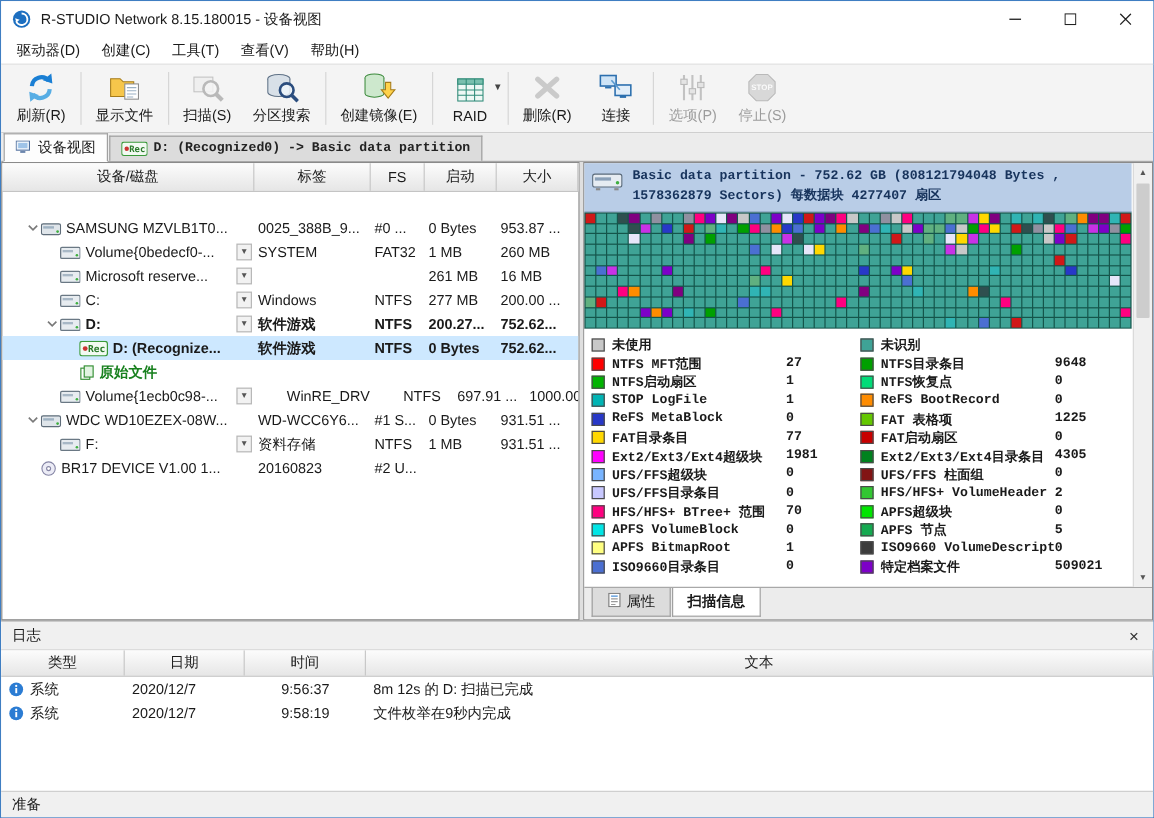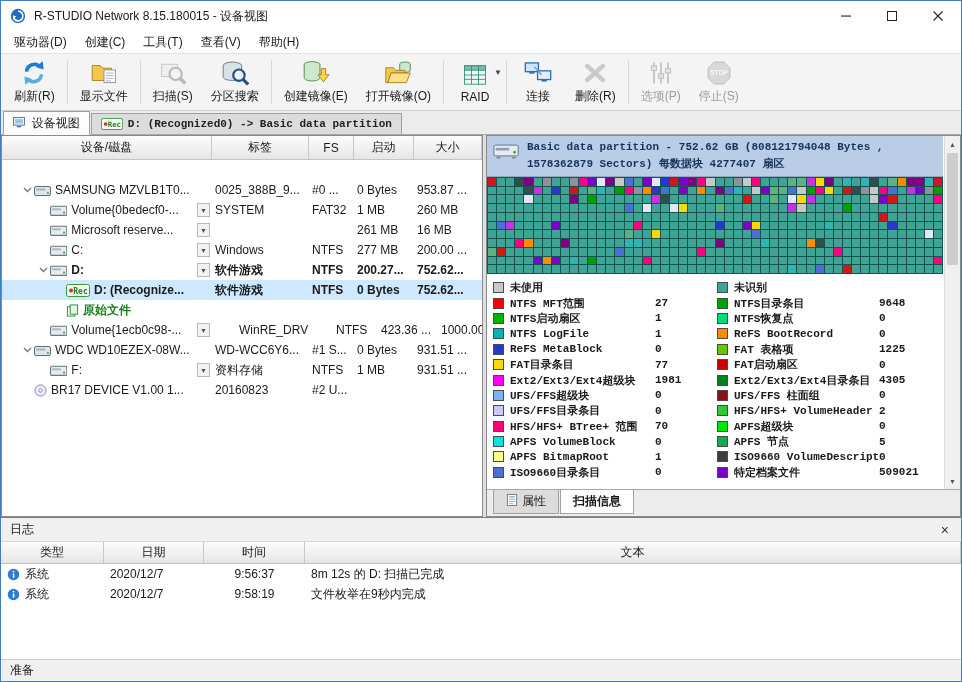--- a/index.html
+++ b/index.html
@@ -180,66 +180,55 @@
       <div class="tb-btn">
         <span class="ticon">
           <svg viewBox="0 0 32 32">
             <ellipse cx="11.5" cy="6.5" rx="9" ry="3.5" fill="#cde8cd" stroke="#3c8a3c"></ellipse>
             <path d="M2.5 6.5v15c0 2 4 3.6 9 3.6s9-1.6 9-3.6v-15" fill="#cde8cd" stroke="#3c8a3c"></path>
             <path d="M22 11v7h-4l6.5 8 6.5-8H27v-7z" fill="#ffd24a" stroke="#a57b1a"></path>
           </svg>
         </span>
         <div class="lbl">创建镜像(E)</div>
       </div>
-      <div class="tb-btn">
-        <span class="ticon">
-          <svg viewBox="0 0 32 32">
-            <ellipse cx="24" cy="6" rx="6" ry="2.4" fill="#cde8cd" stroke="#3c8a3c"></ellipse>
-            <path d="M18 6v7c0 1.3 2.7 2.4 6 2.4s6-1.1 6-2.4V6" fill="#cde8cd" stroke="#3c8a3c"></path>
-            <path d="M2 10h9l2 3h11v3H8l-3.5 11H2z" fill="#f6c64b" stroke="#a57b1a"></path>
-            <path d="M8 16h22l-4.5 11H4.5z" fill="#ffdf8a" stroke="#a57b1a"></path>
-          </svg>
-        </span>
-        <div class="lbl">打开镜像(O)</div>
-      </div>
       <div class="tb-sep"></div>
       <div class="tb-btn">
         <span class="ticon">
           <svg viewBox="0 0 32 32">
             <rect x="4" y="5.5" width="24" height="21" fill="#eef8f5" stroke="#2f8b78"></rect>
             <rect x="4" y="5.5" width="24" height="5" fill="#79bfae" stroke="#2f8b78"></rect>
             <line x1="12" y1="5.5" x2="12" y2="26.5" stroke="#2f8b78"></line>
             <line x1="20" y1="5.5" x2="20" y2="26.5" stroke="#2f8b78"></line>
             <line x1="4" y1="16" x2="28" y2="16" stroke="#2f8b78"></line>
             <line x1="4" y1="21" x2="28" y2="21" stroke="#2f8b78"></line>
           </svg>
         </span>
         <div class="lbl">RAID</div>
         <span class="tb-dd">▼</span>
       </div>
       <div class="tb-sep"></div>
+      <div class="tb-btn disabled">
+        <span class="ticon">
+          <svg viewBox="0 0 32 32">
+            <path d="M7 8l18 16M25 8L7 24" stroke="#a8a8a8" stroke-width="5" stroke-linecap="round"></path>
+          </svg>
+        </span>
+        <div class="lbl">删除(R)</div>
+      </div>
       <div class="tb-btn">
         <span class="ticon">
           <svg viewBox="0 0 32 32">
             <rect x="1.5" y="4.5" width="15" height="10" fill="#cfe4f6" stroke="#2c6fae" stroke-width="1.5"></rect>
             <rect x="6" y="15" width="6" height="1.8" fill="#2c6fae"></rect>
             <rect x="15.5" y="13.5" width="15" height="10" fill="#e2eef9" stroke="#2c6fae" stroke-width="1.5"></rect>
             <rect x="20" y="24" width="6" height="1.8" fill="#2c6fae"></rect>
             <line x1="12" y1="9" x2="20" y2="18" stroke="#5a9ad0" stroke-width="1.5"></line>
           </svg>
         </span>
         <div class="lbl">连接</div>
-      </div>
-      <div class="tb-btn disabled">
-        <span class="ticon">
-          <svg viewBox="0 0 32 32">
-            <path d="M7 8l18 16M25 8L7 24" stroke="#a8a8a8" stroke-width="5" stroke-linecap="round"></path>
-          </svg>
-        </span>
-        <div class="lbl">删除(R)</div>
       </div>
       <div class="tb-sep"></div>
       <div class="tb-btn disabled dim">
         <span class="ticon">
           <svg viewBox="0 0 32 32">
             <line x1="8" y1="4" x2="8" y2="28" stroke="#9a9a9a" stroke-width="2"></line>
             <line x1="16" y1="4" x2="16" y2="28" stroke="#9a9a9a" stroke-width="2"></line>
             <line x1="24" y1="4" x2="24" y2="28" stroke="#9a9a9a" stroke-width="2"></line>
             <rect x="5" y="8" width="6" height="5" fill="#d8d8d8" stroke="#8a8a8a"></rect>
             <rect x="13" y="17" width="6" height="5" fill="#d8d8d8" stroke="#8a8a8a"></rect>
@@ -444,21 +433,21 @@
                   <rect x="0.5" y="2" width="15" height="8.5" rx="1" fill="#e7ecf0" stroke="#6a7884"></rect>
                   <rect x="2" y="4" width="8" height="1.8" fill="#a8b8c6"></rect>
                   <circle cx="13" cy="8" r="1" fill="#3faf3f"></circle>
                 </svg>
               </span>
               <span class="dev-label">Volume{1ecb0c98-...</span>
               <span class="row-dd">▼</span>
             </div>
             <div class="td" style="flex: 0 0 97px; width: 97px; margin-left: 24px;">WinRE_DRV</div>
             <div class="td" style="flex: 0 0 45px; width: 45px;">NTFS</div>
-            <div class="td" style="flex: 0 0 60px; width: 60px;">423.36 ...</div>
+            <div class="td" style="flex: 0 0 60px; width: 60px;">697.91 ...</div>
             <div class="td" style="flex: 1 1 0%;">1000.00...</div>
           </div>
           <div class="tree-row">
             <div class="td cell-device" style="flex: 0 0 210px; width: 210px;">
               <span style="flex: 0 0 16px;"></span>
               <span class="expander">
                 <svg width="9" height="6" viewBox="0 0 9 6">
                   <path d="M1 1l3.5 3.5L8 1" stroke="#7a7a7a" stroke-width="1.4" fill="none"></path>
                 </svg>
               </span>
@@ -1090,21 +1079,21 @@
                 <span class="legend-label">NTFS MFT范围</span>
                 <span class="legend-count">27</span>
               </div>
               <div class="legend-row">
                 <span class="swatch" style="background: rgb(0, 180, 0);"></span>
                 <span class="legend-label">NTFS启动扇区</span>
                 <span class="legend-count">1</span>
               </div>
               <div class="legend-row">
                 <span class="swatch" style="background: rgb(0, 180, 180);"></span>
-                <span class="legend-label">NTFS LogFile</span>
+                <span class="legend-label">STOP LogFile</span>
                 <span class="legend-count">1</span>
               </div>
               <div class="legend-row">
                 <span class="swatch" style="background: rgb(40, 56, 200);"></span>
                 <span class="legend-label">ReFS MetaBlock</span>
                 <span class="legend-count">0</span>
               </div>
               <div class="legend-row">
                 <span class="swatch" style="background: rgb(255, 216, 0);"></span>
                 <span class="legend-label">FAT目录条目</span>

